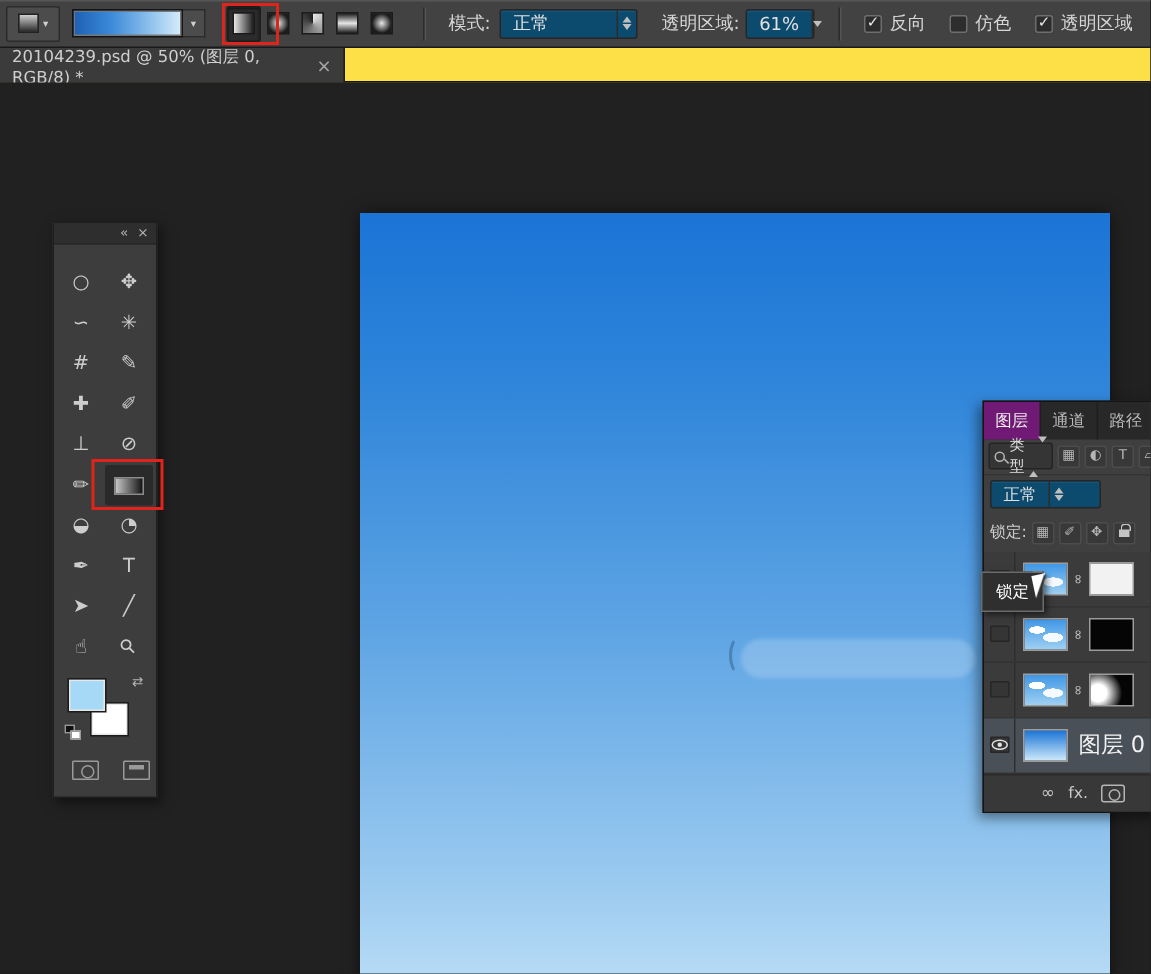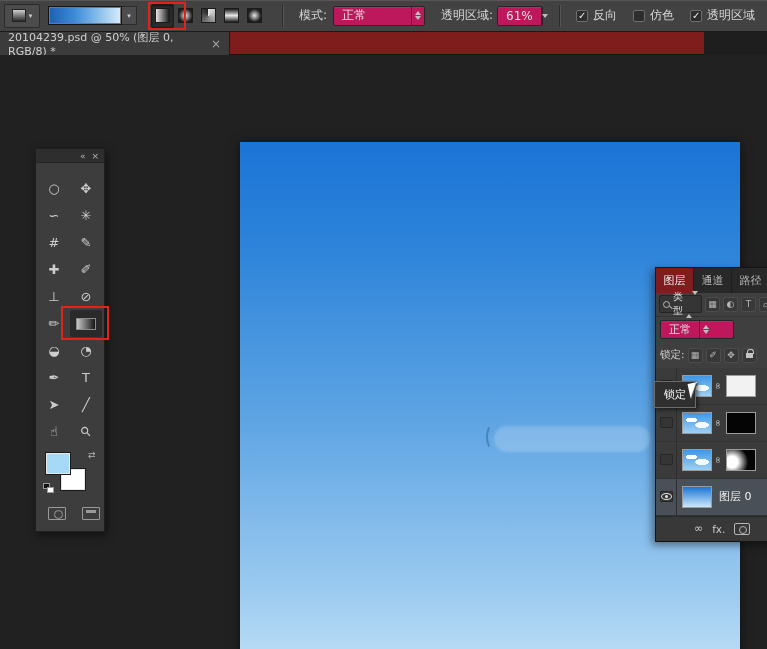--- a/index.html
+++ b/index.html
@@ -27,38 +27,38 @@
     border:1px solid transparent; border-radius:2px; }
   .type-btn.selected { background:#2c2c2c; border-color:#1d1d1d; box-shadow:inset 0 1px 2px rgba(0,0,0,.6); }
   .type-ico { width:15px; height:15px; border:1px solid #1b1b1b; }
   .ti-linear    { background:linear-gradient(90deg,#e6e6e6,#1c1c1c); }
   .ti-radial    { background:radial-gradient(circle at 50% 50%,#e6e6e6 0%,#1c1c1c 75%); }
   .ti-angle     { background:conic-gradient(from 0deg,#e6e6e6,#1c1c1c); }
   .ti-reflected { background:linear-gradient(180deg,#1c1c1c,#e6e6e6 50%,#1c1c1c); }
   .ti-diamond   { background:radial-gradient(closest-side,#e6e6e6 0%,#1c1c1c 100%); }
   .vsep { width:1px; height:22px; background:#2c2c2c; box-shadow:1px 0 0 #555; margin-left:16px; }
   .ob-label { margin-left:16px; white-space:nowrap; }
-  .select { margin-left:6px; height:20px; background:#be185d; border:1px solid #262626; border-radius:2px;
+  .select { margin-left:6px; height:20px; background:#0c4a6e; border:1px solid #262626; border-radius:2px;
     display:flex; align-items:center; box-shadow:inset 0 1px 0 rgba(255,255,255,.06);text-align:right; }
   .select .val { padding:0 8px; font-size:12px; color:#e0e0e0; }
   .select .updn { width:13px; align-self:stretch; border-left:1px solid #2c2c2c; display:flex;
     flex-direction:column; align-items:center; justify-content:center; gap:1px; }
   .tri-up { width:0; height:0; border-left:3px solid transparent; border-right:3px solid transparent;
     border-bottom:4px solid #bfbfbf; }
   .tri-dn { width:0; height:0; border-left:3px solid transparent; border-right:3px solid transparent;
     border-top:4px solid #bfbfbf; }
   .mode-select { width:92px; justify-content:space-between; }
   .opacity-select { width:46px; justify-content:space-between; margin-left:4px; }
   .cb-group { display:flex; align-items:center; margin-left:16px; gap:5px; }
   .cb-box { width:12px; height:12px; background:#2d2d2d; border:1px solid #6e6e6e; border-radius:2px;
     display:flex; align-items:center; justify-content:center; font-size:10px; font-weight:bold;
     color:#eaeaea; line-height:1; }
 
   
-  .doc-tabbar { position:absolute; left:0; top:32px; width:704px; height:23px; background:#7f1d1d;
+  .doc-tabbar { position:absolute; left:0; top:32px; width:767px; height:23px; background:#fde047;
     border-bottom:1px solid #151515; }
   .doc-tab { position:absolute; left:0; top:0; width:230px; height:23px; background:#3b3b3b;
     border-right:1px solid #1b1b1b; display:flex; align-items:center; padding:0 8px; gap:8px;
     font-size:11px; color:#cfcfcf; }
   .doc-tab .close { color:#a8a8a8; font-size:12px; }
 
   
   .workspace { position:absolute; left:0; top:55px; width:767px; height:594px; background:#212121; }
   .canvas { position:absolute; left:240px; top:87px; width:500px; height:562px;
     background:linear-gradient(180deg,#1b74d6 0%,#2f85da 20%,#5fa5e4 50%,#9ccbf0 80%,#cde9fa 100%);
@@ -95,21 +95,21 @@
     border:1px solid #9a9a9a; border-radius:50%; }
   .smode-ico { width:18px; height:13px; border:1px solid #9a9a9a; border-radius:1px; }
   .smode-ico::after { content:''; display:block; margin:2px auto 0; width:10px; height:3px; background:#9a9a9a; }
 
   
   .layers-panel { position:absolute; left:655px; top:267px; width:121px; height:275px; background:#3f3f3f;
     border:1px solid #141414; box-shadow:-3px 3px 8px rgba(0,0,0,.45); display:flex; flex-direction:column; }
   .lp-tabs { height:25px; background:#282828; display:flex; }
   .lp-tab { width:38px; line-height:25px; text-align:center; font-size:11px; color:#b8b8b8;
     border-right:1px solid #1e1e1e; }
-  .lp-tab.active { background:#7f1d1d; color:#ececec; }
+  .lp-tab.active { background:#701a75; color:#ececec; }
   .lp-filter { height:24px; display:flex; align-items:center; padding:0 3px; gap:3px;
     border-bottom:1px solid #343434; }
   .combo { width:56px; height:18px; background:#353535; border:1px solid #252525; border-radius:2px;
     display:flex; align-items:center; padding:0 3px; gap:3px; }
   .mag-ico { width:7px; height:7px; border:1px solid #b5b5b5; border-radius:50%; position:relative; flex:none; }
   .mag-ico::after { content:''; position:absolute; left:5px; top:5px; width:4px; height:1px;
     background:#b5b5b5; transform:rotate(45deg); }
   .combo .val { font-size:10px; color:#ddd; flex:1; }
   .mini-btn { width:15px; height:15px; border:1px solid #4c4c4c; background:#383838; border-radius:2px;
     color:#b5b5b5; font-size:9px; display:flex; align-items:center; justify-content:center; flex:none; }
@@ -133,21 +133,21 @@
   .thumb { width:30px; height:22px; border:1px solid #9c9c9c; margin-left:5px; flex:none; }
   .thumb.sky { background:
       radial-gradient(ellipse 9px 4px at 30% 35%, #ffffff 60%, transparent 62%),
       radial-gradient(ellipse 11px 5px at 68% 60%, #f4faff 60%, transparent 62%),
       linear-gradient(180deg,#3f97e6,#9fd0f2); }
   .thumb.grad { background:linear-gradient(180deg,#1b74d6,#cde9fa); }
   .thumb.mask-white { background:#f2f2f2; margin-left:2px; }
   .thumb.mask-black { background:#050505; margin-left:2px; }
   .thumb.mask-bw { background:radial-gradient(circle at 18% 60%, #ffffff 22%, #050505 62%); margin-left:2px; }
   .chain { width:12px; text-align:center; color:#c8c8c8; font-size:9px; transform:rotate(90deg); flex:none; }
-  .layer-label { margin-left:7px; font-size:11px; color:#f2f2f2; white-space:nowrap; }
+  .layer-label { margin-left:7px; font-size:15px; color:#f2f2f2; white-space:nowrap; }
   .lp-footer { height:26px; border-top:1px solid #2a2a2a; background:#383838; display:flex;
     align-items:center; gap:9px; padding-left:38px; color:#c8c8c8; }
   .link-ico { font-size:11px; }
   .fx-label { font-size:10.5px; }
   .mask-ico { width:16px; height:12px; border:1px solid #b5b5b5; border-radius:2px; position:relative; }
   .mask-ico::after { content:''; position:absolute; left:4px; top:2px; width:6px; height:6px;
     border:1px solid #b5b5b5; border-radius:50%; }
 
   
   .tooltip { position:absolute; left:654px; top:381px; width:42px; height:27px; background:#2f2f2f;

